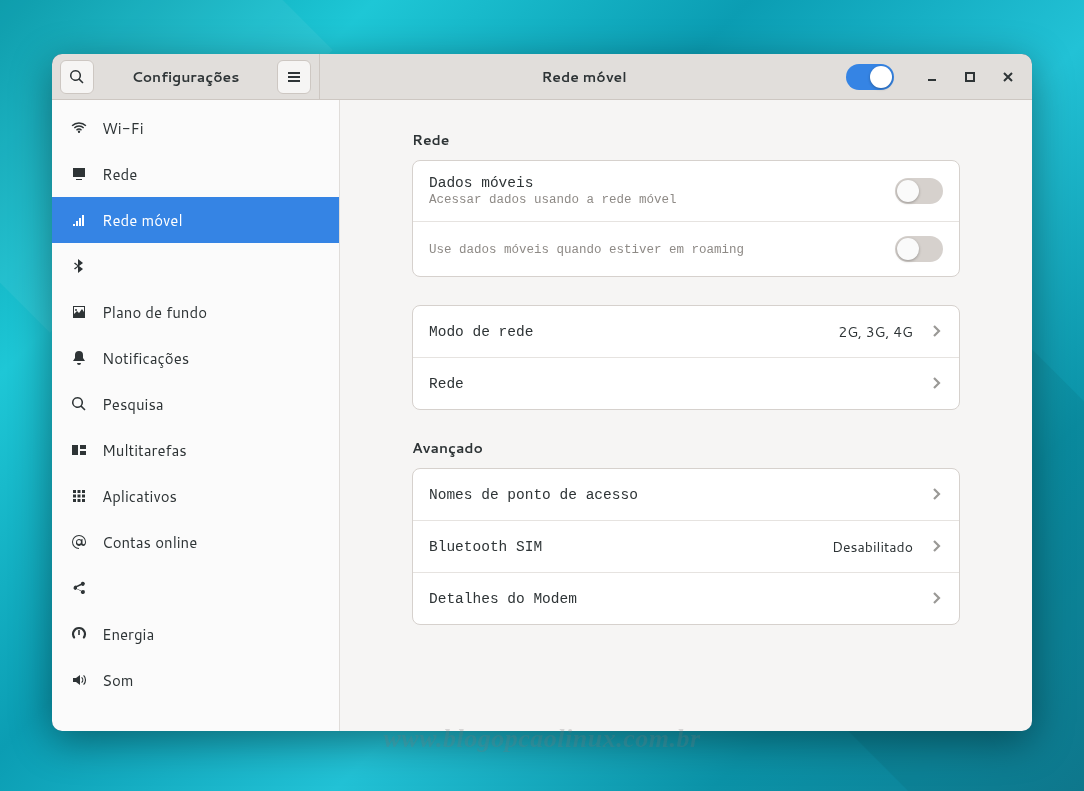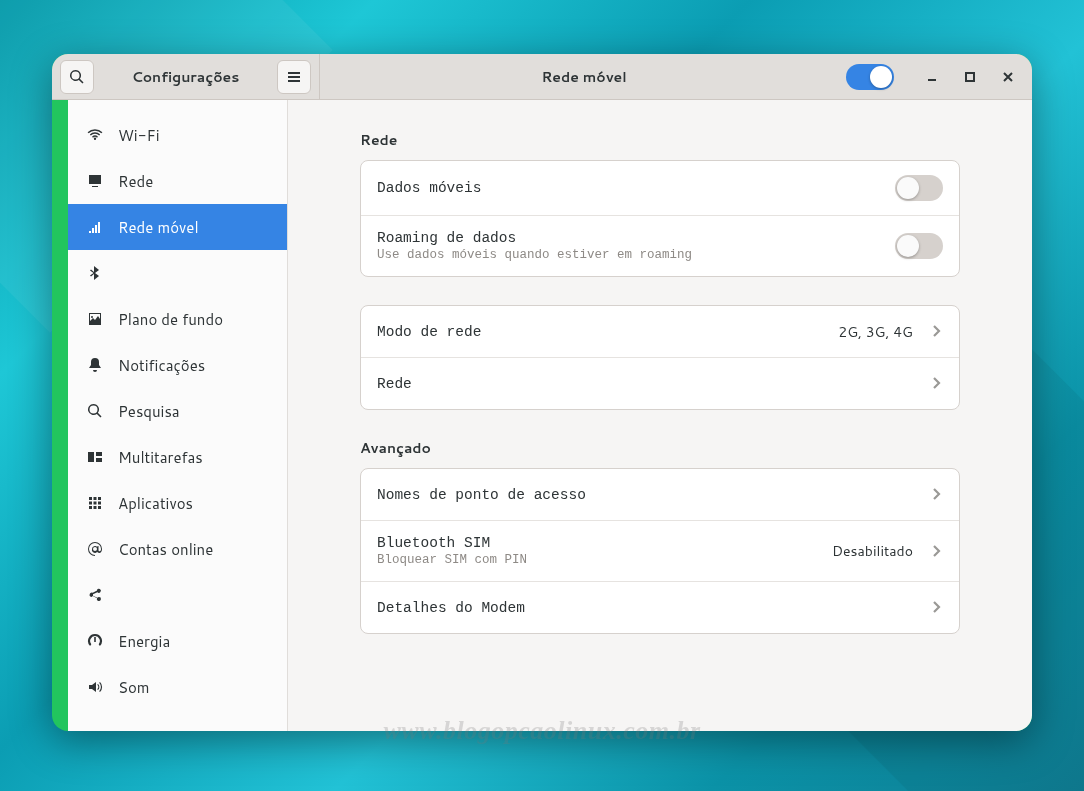--- a/index.html
+++ b/index.html
@@ -20,22 +20,22 @@
     background:rgba(255,255,255,0.06);
     top:-150px;left:-150px;
   }
   .bg::after{ top:400px; left:800px; background:rgba(0,0,0,0.05);}
   .window {
     position:absolute;
     top:54px;
     left:52px;
     width:980px;
     height:677px;
-    border-radius:16px;
-    background:#22c55e;
+    border-radius:10px;
+    background:#0c4a6e;
     box-shadow:0 10px 40px rgba(0,0,0,0.4);
     display:flex;
     flex-direction:column;
     overflow:hidden;
   }
   .titlebar{
     height:46px;
     background:#e1dedb;
     border-bottom:1px solid #cdc7c2;
     display:flex;
@@ -92,26 +92,25 @@
     background:#fff;top:2px;box-shadow:0 1px 3px rgba(0,0,0,0.3);
     transition:left .2s;
   }
   .switch.on{background:#3584e4;}
   .switch.on::after{left:24px;}
   .switch.off{background:#d6d1cd;}
   .switch.off::after{left:2px;background:#fafafa;}
   
   .body{flex:1;display:flex;min-height:0;}
   .sidebar{
-    width:220px;
+    width:288px;
     border-right:1px solid #e0ddda;
     background:#fbfbfb;
     overflow-y:auto;
-    padding-top:12px;
-    margin-left:16px;
+    padding-top:5px;
   }
   .srow{
     display:flex;align-items:center;gap:14px;
     padding:0 14px 0 18px;
     height:46px;
     font-size:15px;
     color:#2e3436;
     cursor:pointer;
   }
   .srow .ic{width:18px;display:flex;justify-content:center;color:#2e3436;}
@@ -145,21 +144,21 @@
   }
   .row:last-child{border-bottom:none;}
   .row .txt{flex:1;font-family:Liberation Mono, monospace;}
   .row .title{font-size:14.5px;color:#2e3436;}
   .row .sub{font-size:12.5px;color:#8e8a86;margin-top:2px;}
   .row .val{font-size:14px;color:#2e3436;text-align:right;}
   .row .chev{color:#9a9996;}
   .row .chev svg{width:14px;height:14px;stroke:currentColor;fill:none;stroke-width:2.2;}
   .watermark{
     position:absolute;
-    bottom:45px;left:0;right:0;
+    bottom:37px;left:0;right:0;
     text-align:center;
     font-size:26px;
     font-style:italic;
     font-weight:700;
     font-family:Georgia,serif;
     color:rgba(120,120,120,0.25);
     pointer-events:none;
     letter-spacing:0.5px;
   }
 </style>
@@ -316,26 +315,26 @@
           <span class="lbl">Som</span>
         </div>
       </div>
 
     <div class="content">
       <div class="sect-title">Rede</div>
       <div class="group" id="grp-rede">
           <div class="row">
             <div class="txt">
               <div class="title">Dados móveis</div>
+              <div class="sub">Acessar dados usando a rede móvel</div>
             </div>
             <div class="switch off"></div>
           </div>
           <div class="row">
             <div class="txt">
-              <div class="title">Roaming de dados</div>
               <div class="sub">Use dados móveis quando estiver em roaming</div>
             </div>
             <div class="switch off"></div>
           </div>
         </div>
 
       <div class="group" id="grp-modo">
           <div class="row">
             <div class="txt">
               <div class="title">Modo de rede</div>
@@ -361,21 +360,20 @@
             <div class="txt">
               <div class="title">Nomes de ponto de acesso</div>
             </div>
             <div class="chev"><svg viewBox="0 0 14 14">
                 <path d="M5 2l5 5-5 5"></path>
               </svg></div>
           </div>
           <div class="row">
             <div class="txt">
               <div class="title">Bluetooth SIM</div>
-              <div class="sub">Bloquear SIM com PIN</div>
             </div>
             <div class="val">Desabilitado</div>
             <div class="chev"><svg viewBox="0 0 14 14">
                 <path d="M5 2l5 5-5 5"></path>
               </svg></div>
           </div>
           <div class="row">
             <div class="txt">
               <div class="title">Detalhes do Modem</div>
             </div>

